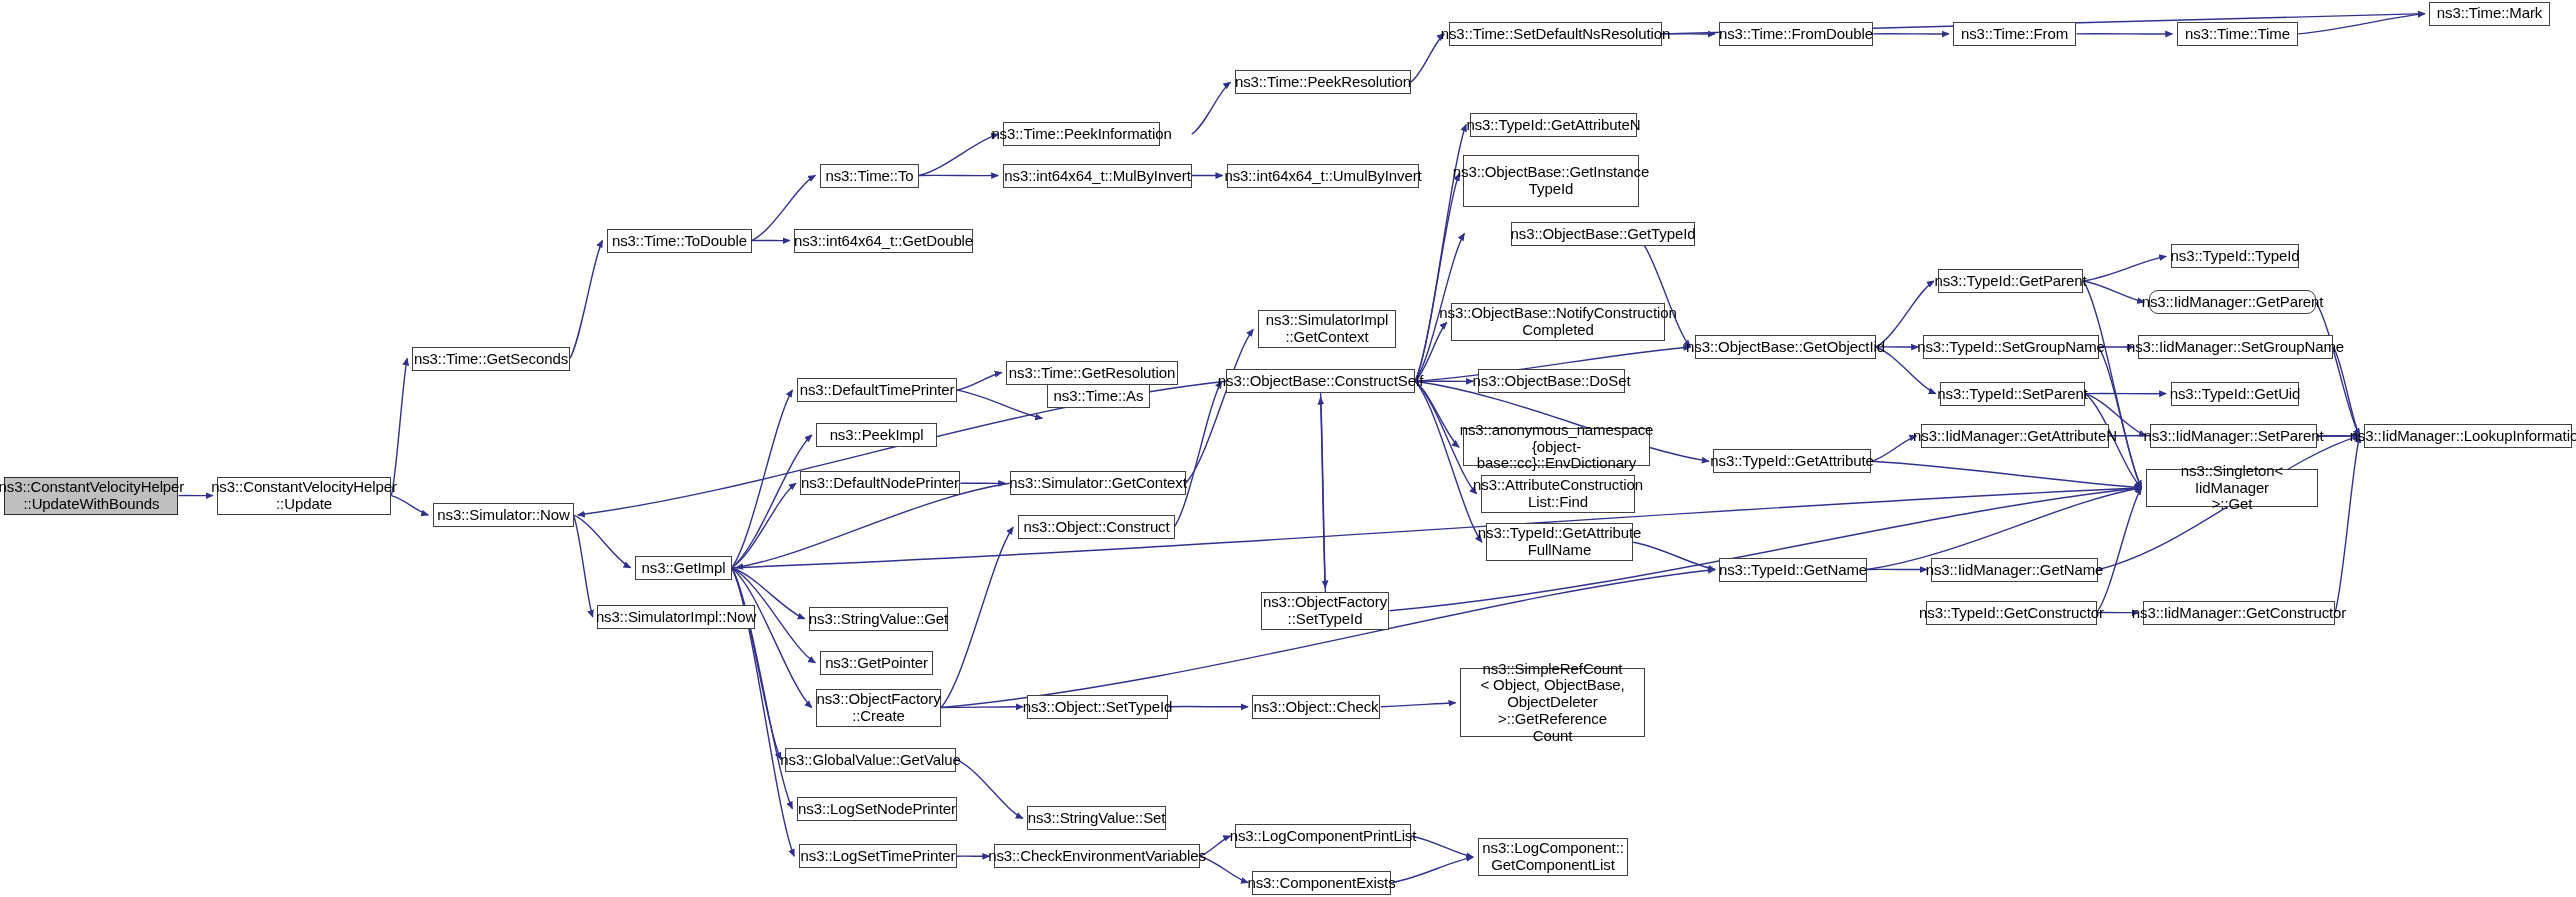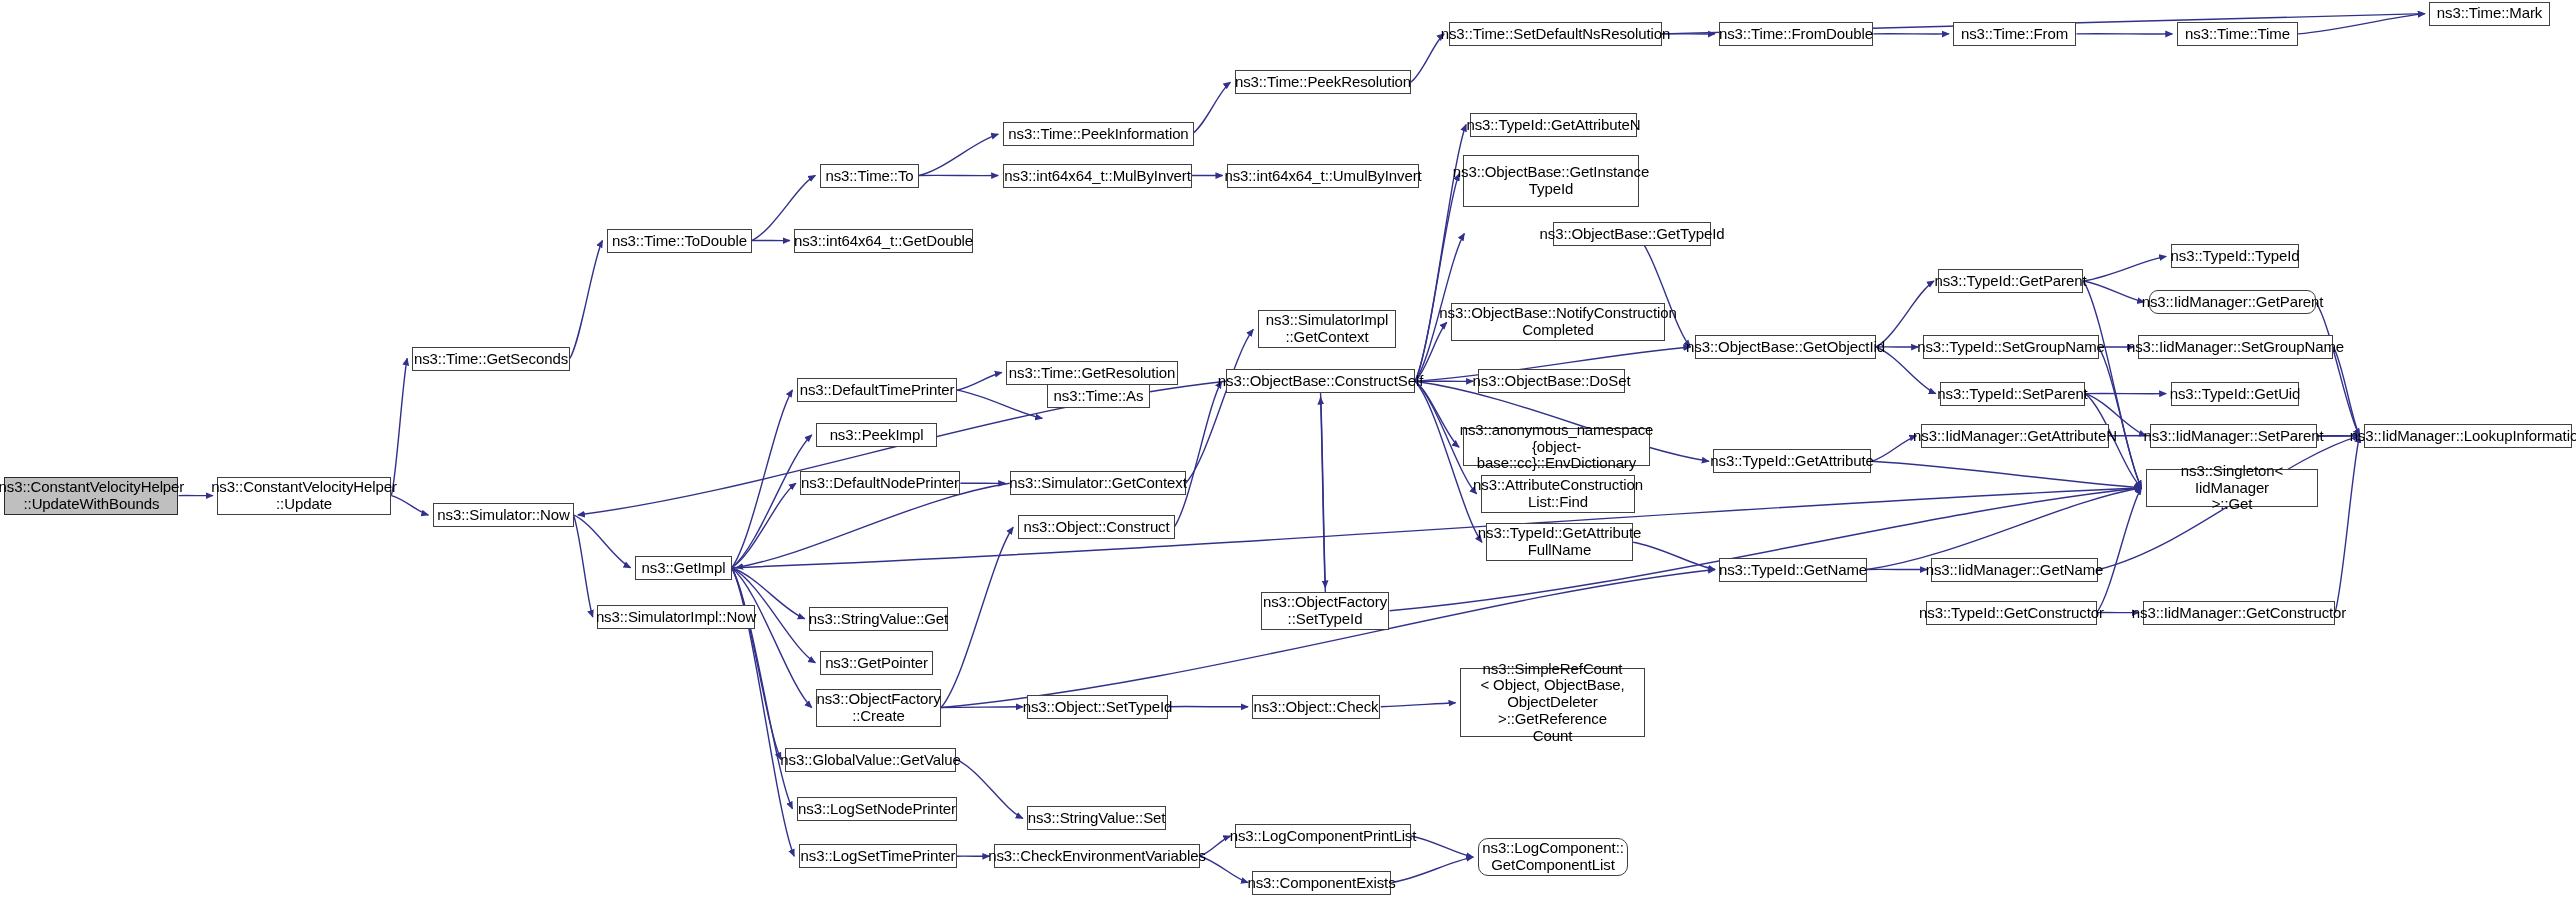--- a/index.html
+++ b/index.html
@@ -141,21 +141,21 @@
   <div id="node-layer">
       <div class="node root" style="left: 4.4px; top: 477px; width: 174px; height: 38px;">ns3::ConstantVelocityHelper
 ::UpdateWithBounds</div>
       <div class="node" style="left: 217px; top: 477px; width: 174px; height: 38px;">ns3::ConstantVelocityHelper
 ::Update</div>
       <div class="node" style="left: 433px; top: 503px; width: 141px; height: 24px;">ns3::Simulator::Now</div>
       <div class="node" style="left: 412px; top: 347px; width: 158px; height: 24px;">ns3::Time::GetSeconds</div>
       <div class="node" style="left: 607px; top: 229px; width: 145px; height: 24px;">ns3::Time::ToDouble</div>
       <div class="node" style="left: 794px; top: 229px; width: 179px; height: 24px;">ns3::int64x64_t::GetDouble</div>
       <div class="node" style="left: 820px; top: 164px; width: 99px; height: 24px;">ns3::Time::To</div>
-      <div class="node" style="left: 1003px; top: 122px; width: 191px; height: 24px;">ns3::Time::PeekInformation</div>
+      <div class="node" style="left: 1003px; top: 122px; width: 157px; height: 24px;">ns3::Time::PeekInformation</div>
       <div class="node" style="left: 1003px; top: 164px; width: 189px; height: 24px;">ns3::int64x64_t::MulByInvert</div>
       <div class="node" style="left: 1227px; top: 164px; width: 192px; height: 24px;">ns3::int64x64_t::UmulByInvert</div>
       <div class="node" style="left: 1235px; top: 70px; width: 176px; height: 24px;">ns3::Time::PeekResolution</div>
       <div class="node" style="left: 1449px; top: 22px; width: 213px; height: 24px;">ns3::Time::SetDefaultNsResolution</div>
       <div class="node" style="left: 1719px; top: 22px; width: 154px; height: 24px;">ns3::Time::FromDouble</div>
       <div class="node" style="left: 1953px; top: 22px; width: 123px; height: 24px;">ns3::Time::From</div>
       <div class="node" style="left: 2177px; top: 22px; width: 121px; height: 24px;">ns3::Time::Time</div>
       <div class="node" style="left: 2429px; top: 1.8px; width: 121px; height: 24px;">ns3::Time::Mark</div>
       <div class="node" style="left: 635px; top: 556px; width: 97px; height: 24px;">ns3::GetImpl</div>
       <div class="node" style="left: 597px; top: 605px; width: 158px; height: 24px;">ns3::SimulatorImpl::Now</div>
@@ -176,40 +176,40 @@
       <div class="node" style="left: 1027px; top: 806px; width: 139px; height: 24px;">ns3::StringValue::Set</div>
       <div class="node" style="left: 994px; top: 844px; width: 206px; height: 24px;">ns3::CheckEnvironmentVariables</div>
       <div class="node" style="left: 1027px; top: 695px; width: 141px; height: 24px;">ns3::Object::SetTypeId</div>
       <div class="node" style="left: 1252px; top: 695px; width: 128px; height: 24px;">ns3::Object::Check</div>
       <div class="node" style="left: 1460px; top: 668px; width: 185px; height: 69px;">ns3::SimpleRefCount
 &lt; Object, ObjectBase,
 ObjectDeleter &gt;::GetReference
 Count</div>
       <div class="node" style="left: 1235px; top: 824px; width: 176px; height: 24px;">ns3::LogComponentPrintList</div>
       <div class="node" style="left: 1252px; top: 871px; width: 139px; height: 24px;">ns3::ComponentExists</div>
-      <div class="node" style="left: 1478px; top: 838px; width: 150px; height: 38px; border-radius: 10px;">ns3::LogComponent::
+      <div class="node" style="left: 1478px; top: 838px; width: 150px; height: 38px;">ns3::LogComponent::
 GetComponentList</div>
       <div class="node" style="left: 1258px; top: 310px; width: 138px; height: 38px;">ns3::SimulatorImpl
 ::GetContext</div>
       <div class="node" style="left: 1226px; top: 369px; width: 189px; height: 24px;">ns3::ObjectBase::ConstructSelf</div>
       <div class="node" style="left: 1451px; top: 303px; width: 214px; height: 38px;">ns3::ObjectBase::NotifyConstruction
 Completed</div>
       <div class="node" style="left: 1478px; top: 369px; width: 147px; height: 24px;">ns3::ObjectBase::DoSet</div>
       <div class="node" style="left: 1463px; top: 428px; width: 187px; height: 38px;">ns3::anonymous_namespace
 {object-base::cc}::EnvDictionary</div>
       <div class="node" style="left: 1481px; top: 475px; width: 154px; height: 38px;">ns3::AttributeConstruction
 List::Find</div>
       <div class="node" style="left: 1486px; top: 523px; width: 147px; height: 38px;">ns3::TypeId::GetAttribute
 FullName</div>
       <div class="node" style="left: 1261px; top: 592px; width: 128px; height: 38px;">ns3::ObjectFactory
 ::SetTypeId</div>
       <div class="node" style="left: 1470px; top: 113px; width: 167px; height: 24px;">ns3::TypeId::GetAttributeN</div>
       <div class="node" style="left: 1463px; top: 155px; width: 176px; height: 52px;">ns3::ObjectBase::GetInstance
 TypeId</div>
-      <div class="node" style="left: 1553px; top: 222px; width: 158px; height: 24px;">ns3::ObjectBase::GetTypeId</div>
+      <div class="node" style="left: 1511px; top: 222px; width: 184px; height: 24px;">ns3::ObjectBase::GetTypeId</div>
       <div class="node" style="left: 1695px; top: 335px; width: 181px; height: 24px;">ns3::ObjectBase::GetObjectIid</div>
       <div class="node" style="left: 1713px; top: 449px; width: 158px; height: 24px;">ns3::TypeId::GetAttribute</div>
       <div class="node" style="left: 1719px; top: 558px; width: 148px; height: 24px;">ns3::TypeId::GetName</div>
       <div class="node" style="left: 1926px; top: 601px; width: 171px; height: 24px;">ns3::TypeId::GetConstructor</div>
       <div class="node" style="left: 1938px; top: 269px; width: 145px; height: 24px;">ns3::TypeId::GetParent</div>
       <div class="node" style="left: 1923px; top: 335px; width: 176px; height: 24px;">ns3::TypeId::SetGroupName</div>
       <div class="node" style="left: 1940px; top: 382px; width: 145px; height: 24px;">ns3::TypeId::SetParent</div>
       <div class="node" style="left: 1921px; top: 424px; width: 188px; height: 24px;">ns3::IidManager::GetAttributeN</div>
       <div class="node" style="left: 1931px; top: 558px; width: 167px; height: 24px;">ns3::IidManager::GetName</div>
       <div class="node" style="left: 2143px; top: 601px; width: 192px; height: 24px;">ns3::IidManager::GetConstructor</div>

